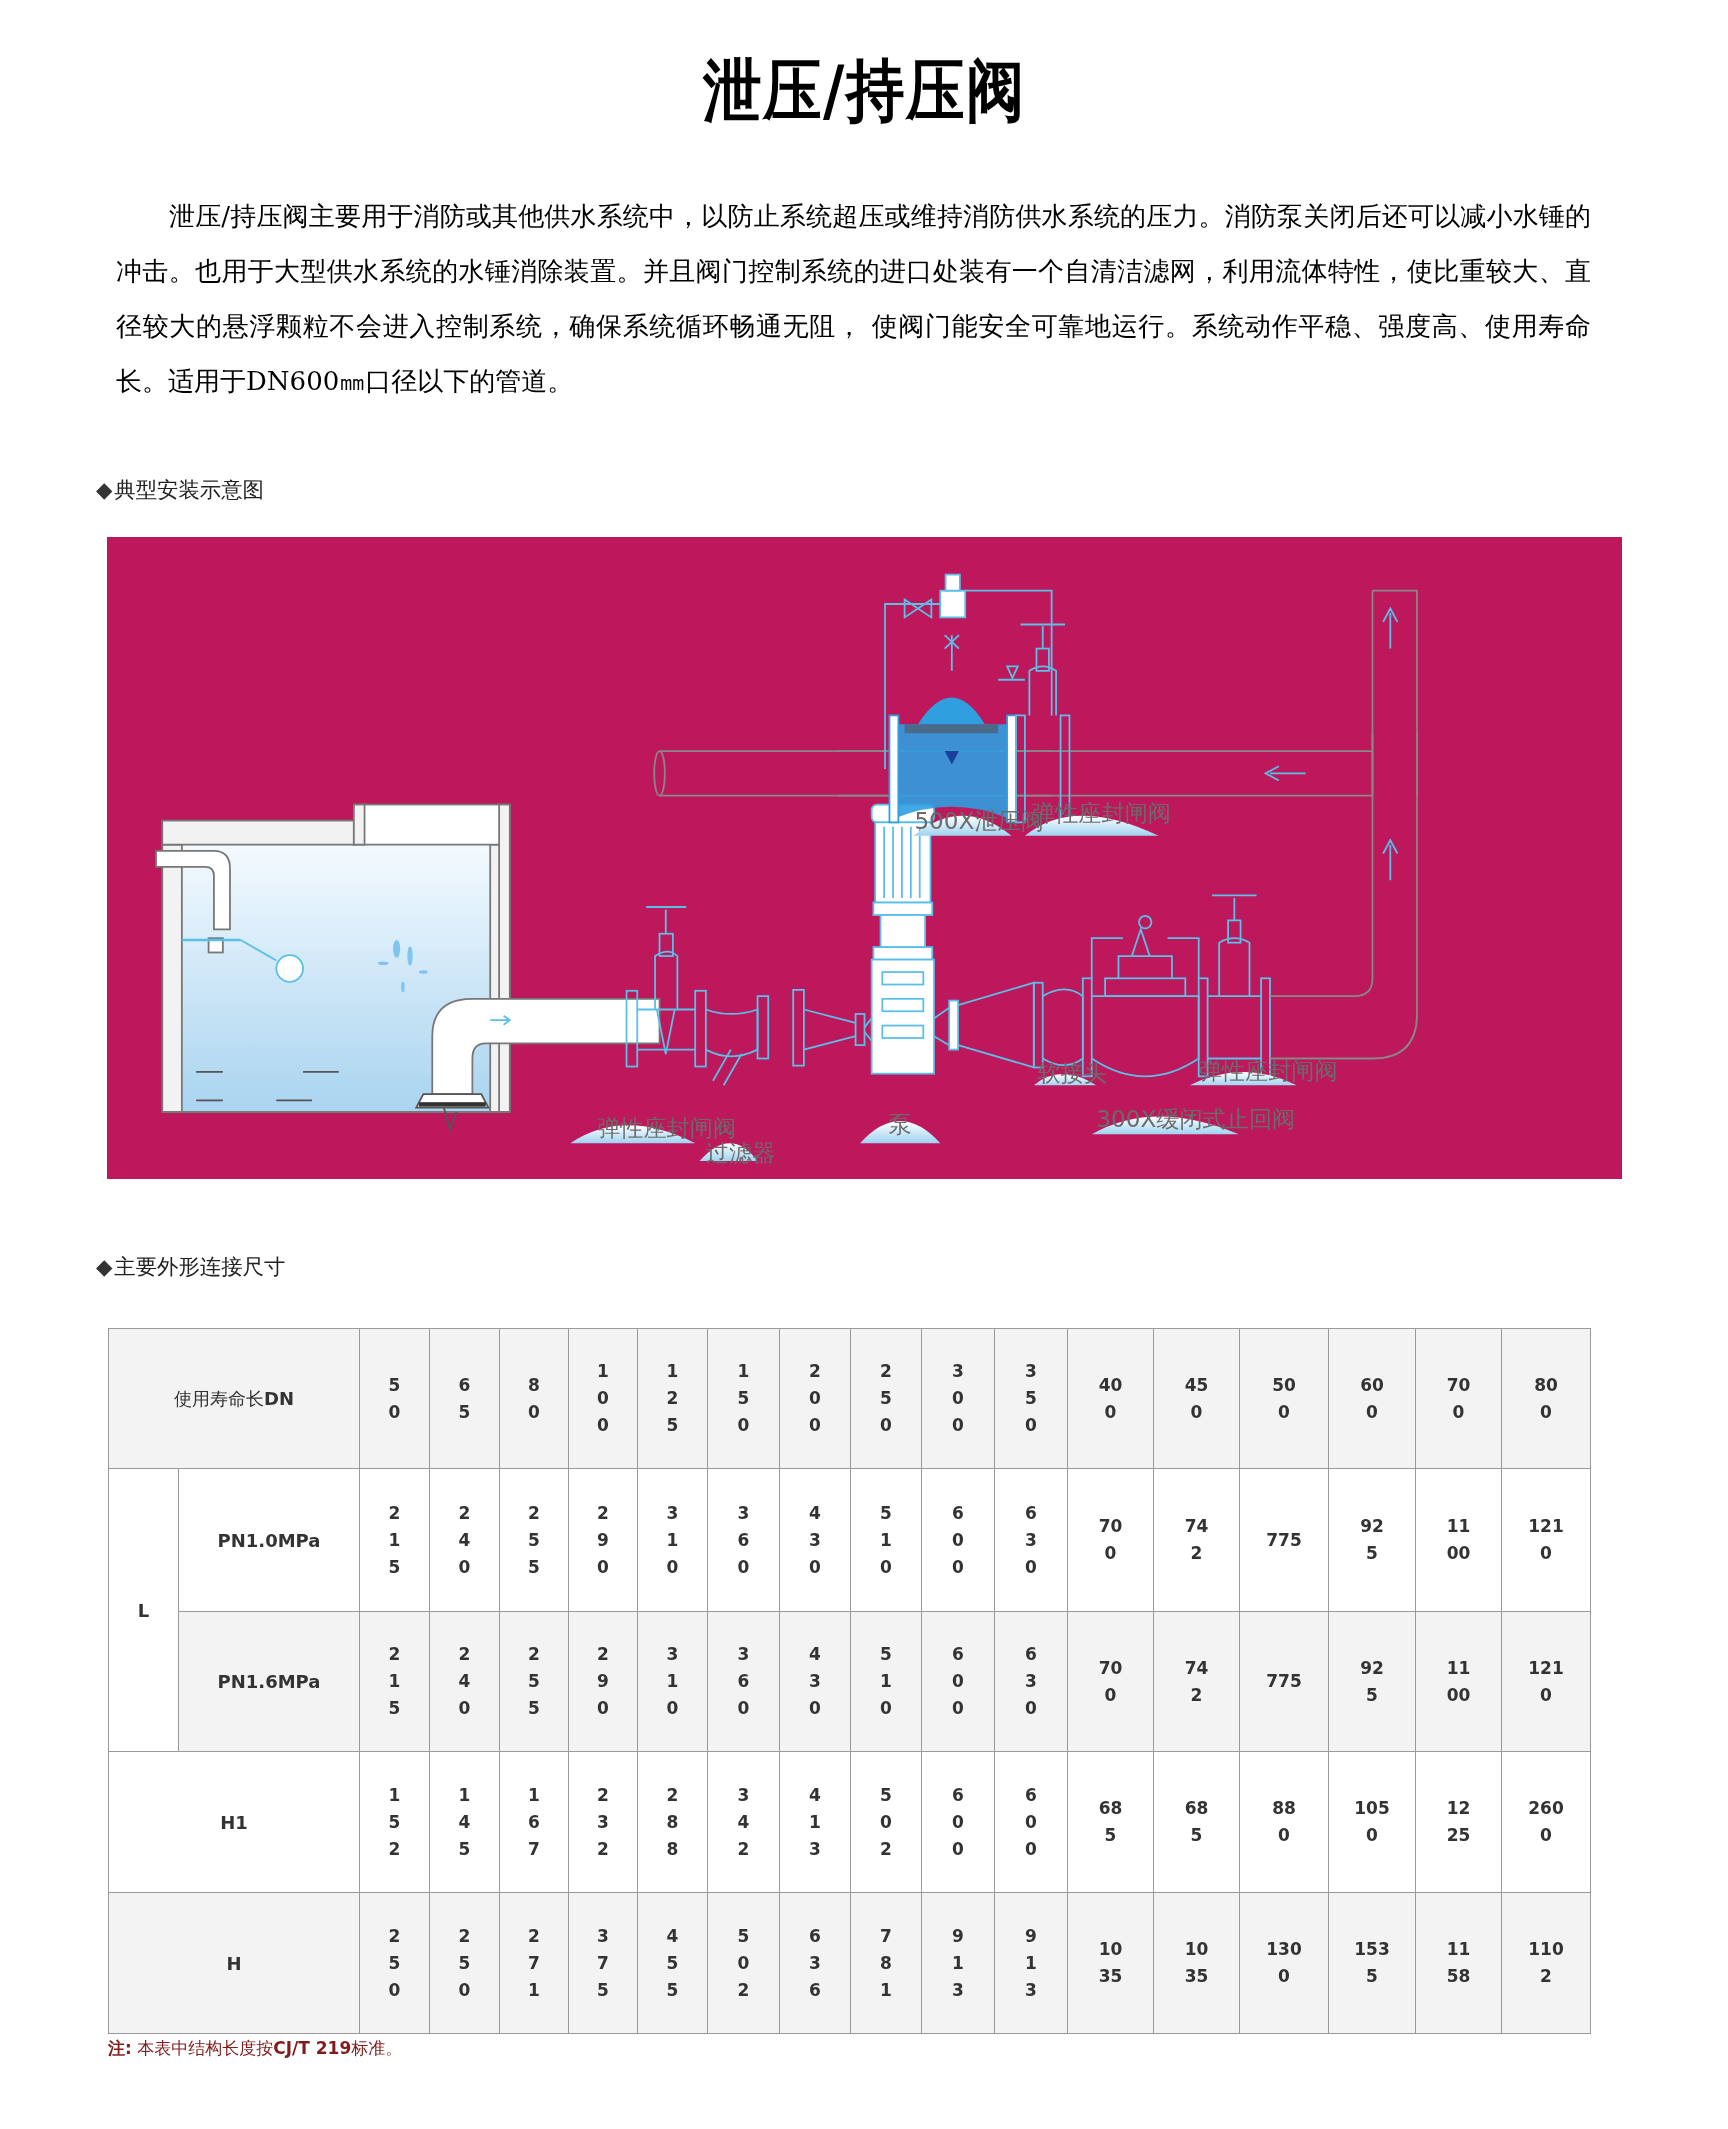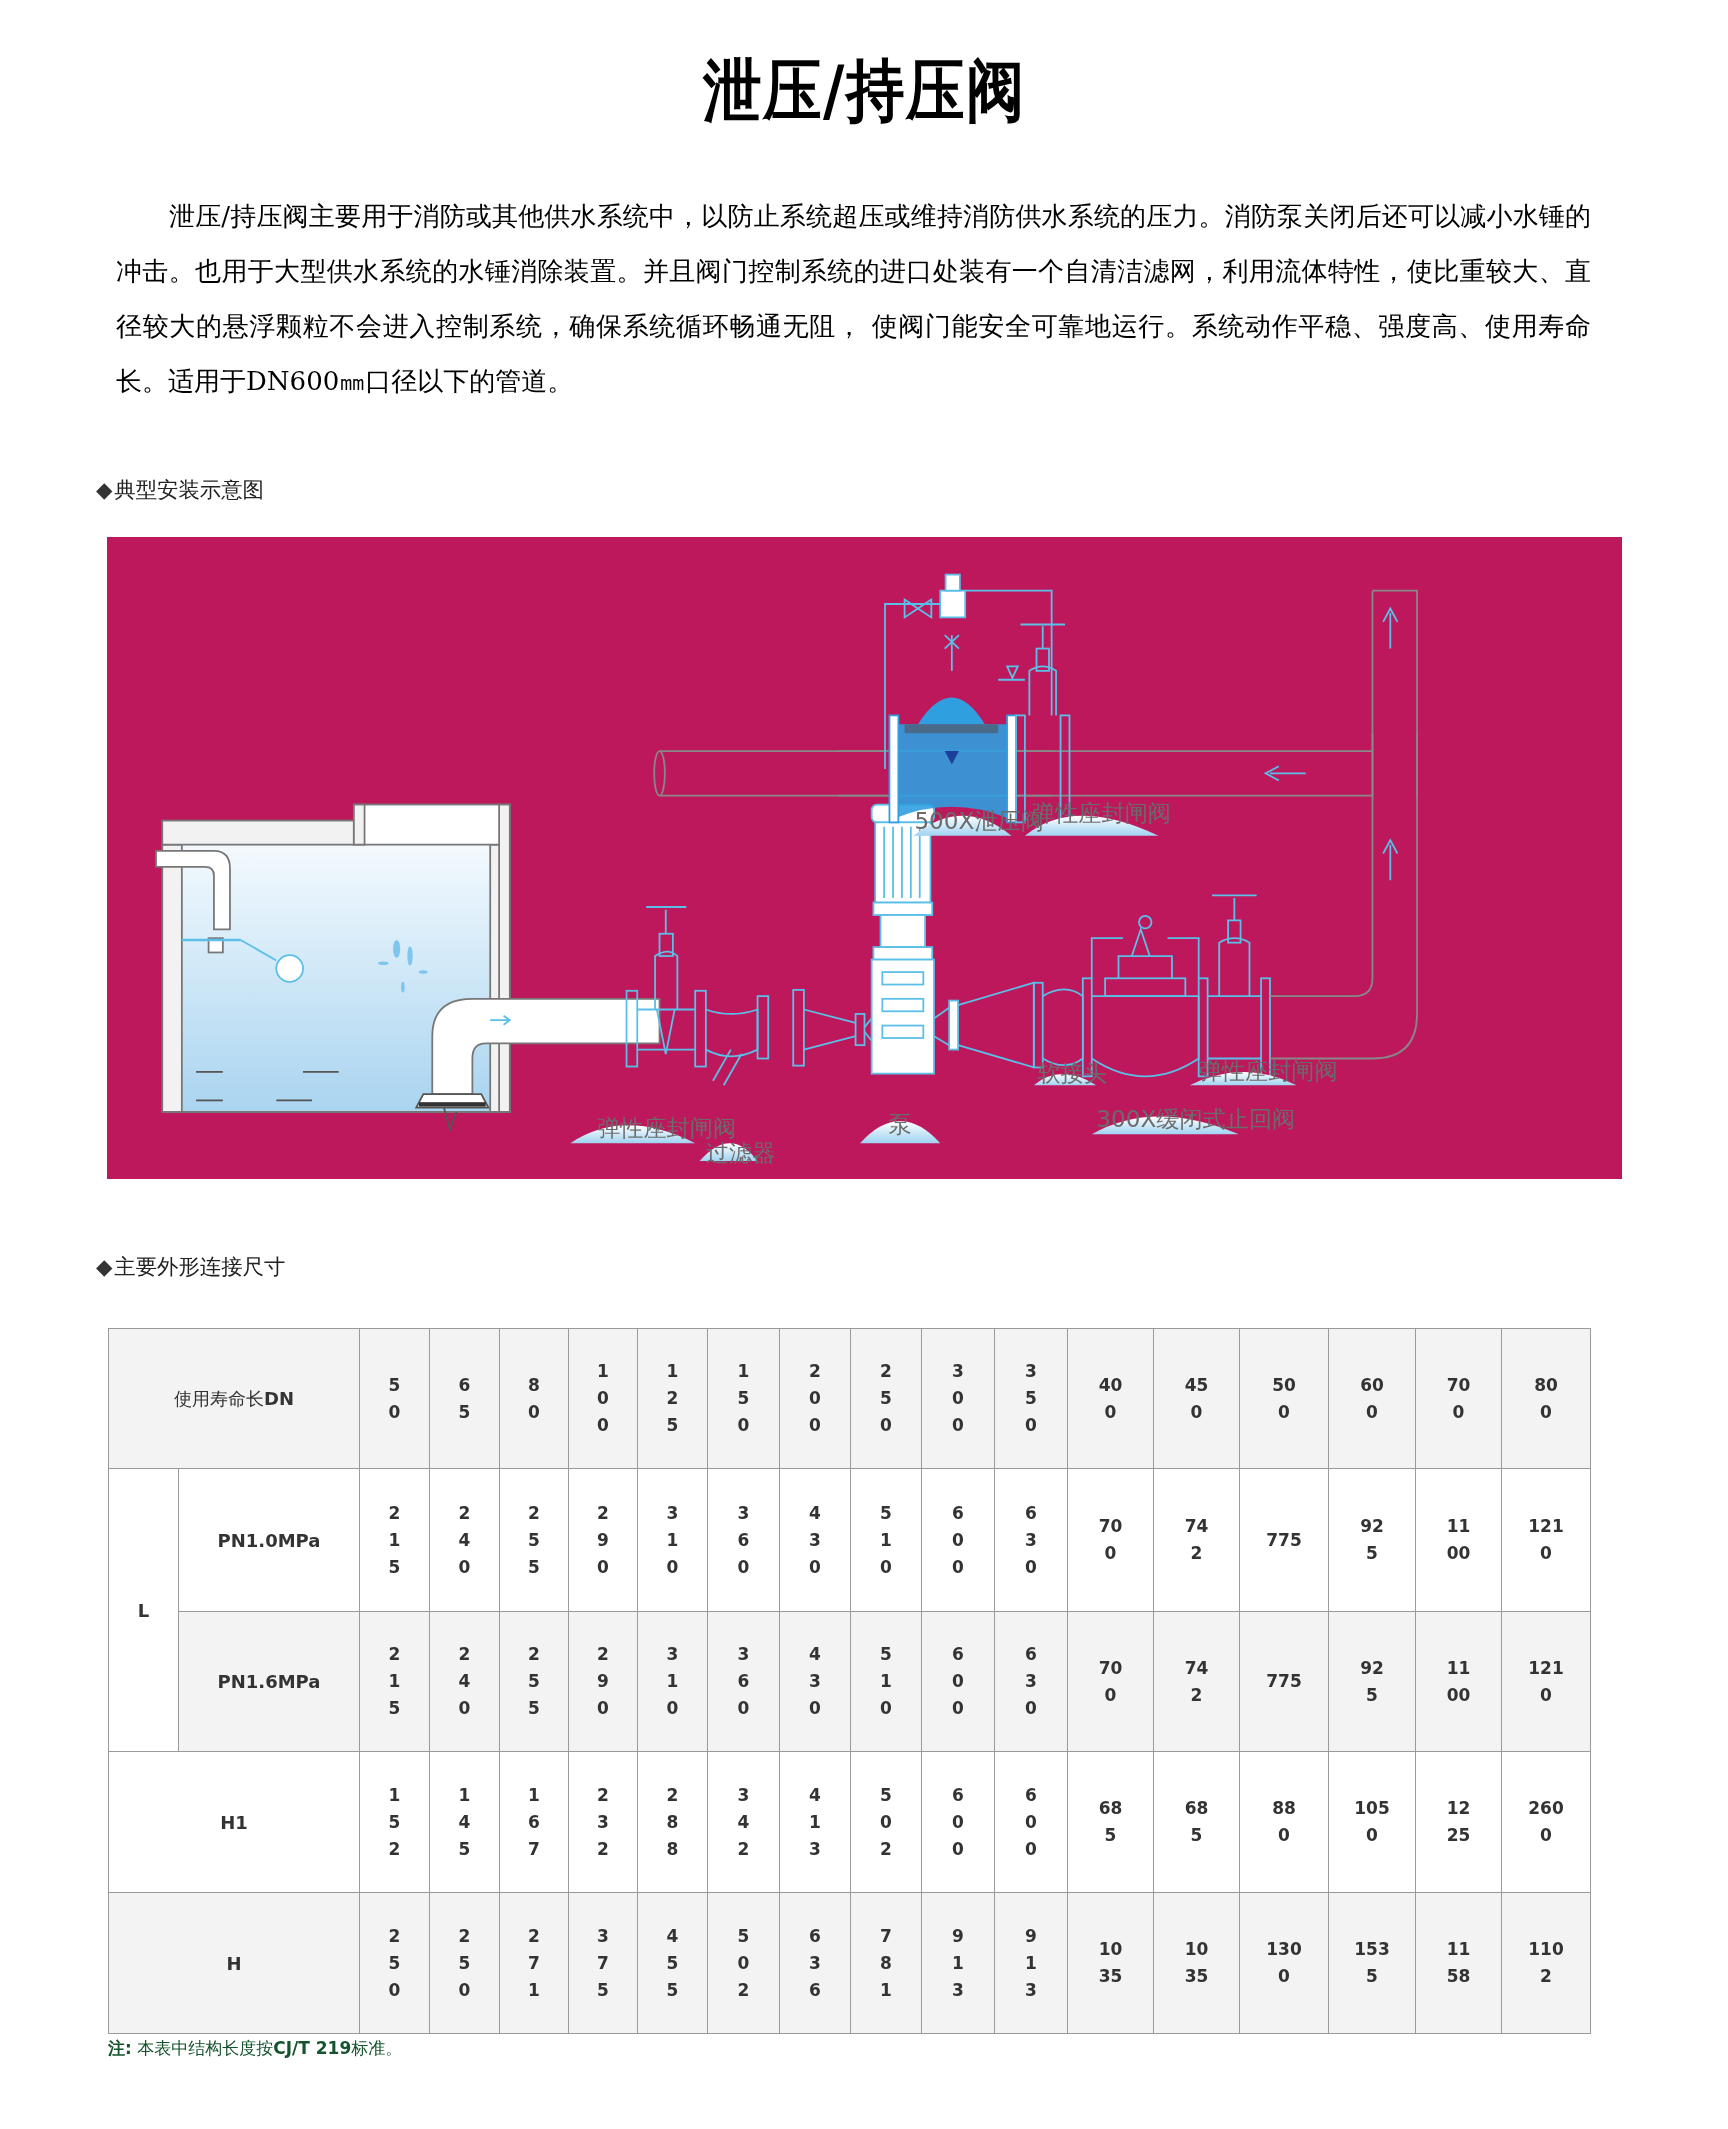--- a/index.html
+++ b/index.html
@@ -25,21 +25,21 @@
   .spec { position: absolute; left: 108px; top: 1328px; border-collapse: collapse;
           font-family: "DejaVu Sans", "Liberation Sans", sans-serif; font-weight: bold;
           color: #333; table-layout: fixed; }
   .spec td { border: 1.8px solid #9a9a9a; text-align: center; vertical-align: middle;
              padding: 0; font-size: 17px; line-height: 27px; }
   .spec tr.shade td { background: #f3f3f3; }
   .spec tr.white td { background: #ffffff; }
   .spec td.vert span { display: block; }
   .spec td.lbl { font-weight: bold; font-size: 18px; }
   .spec td.lbl .cn { font-weight: normal; }
-  .note { position: absolute; left: 108px; top: 2037px; font-size: 17px; color: #14532d;
+  .note { position: absolute; left: 108px; top: 2037px; font-size: 17px; color: #7f1d1d;
           font-family: "DejaVu Sans", sans-serif; }
   .note b { font-weight: bold; }
 </style>
 </head>
 <body>
 
 <div class="title">泄压/持压阀</div>
 
 <div class="intro">泄压/持压阀主要用于消防或其他供水系统中，以防止系统超压或维持消防供水系统的压力。消防泵关闭后还可以减小水锤的冲击。也用于大型供水系统的水锤消除装置。并且阀门控制系统的进口处装有一个自清洁滤网，利用流体特性，使比重较大、直径较大的悬浮颗粒不会进入控制系统，确保系统循环畅通无阻， 使阀门能安全可靠地运行。系统动作平稳、强度高、使用寿命长。适用于DN600㎜口径以下的管道。</div>
 

